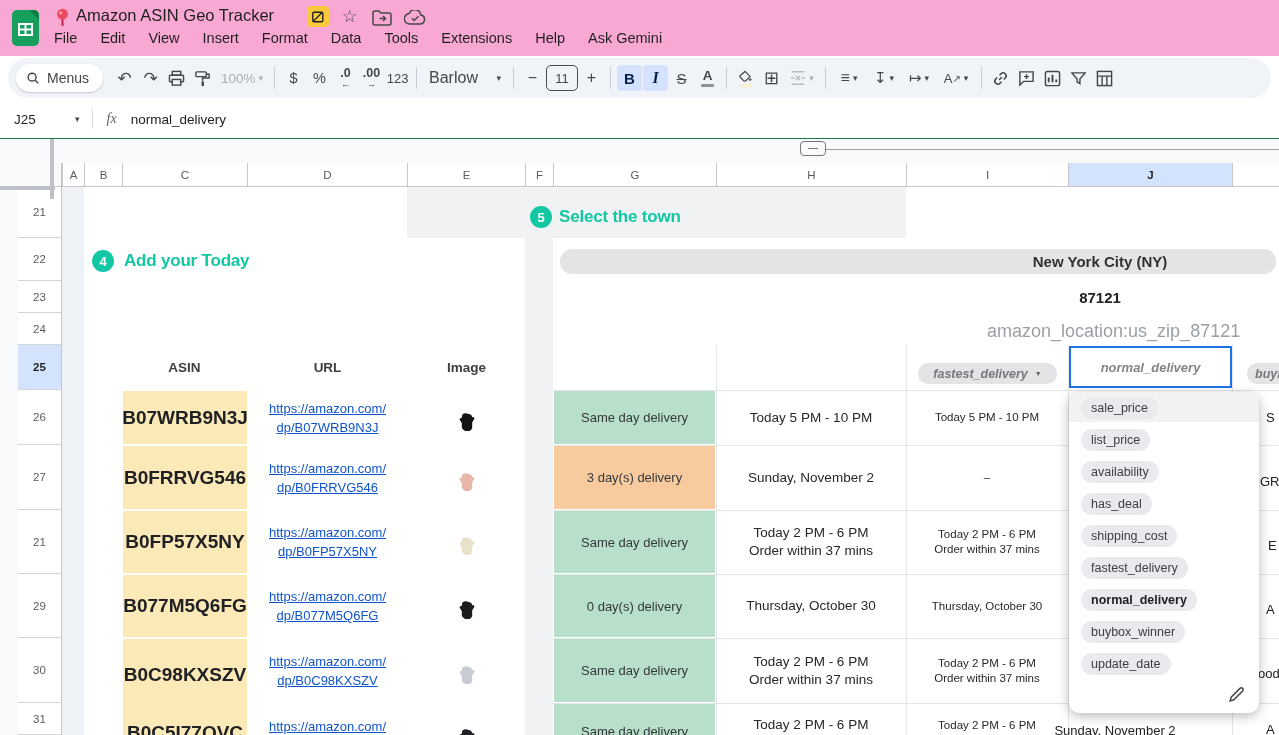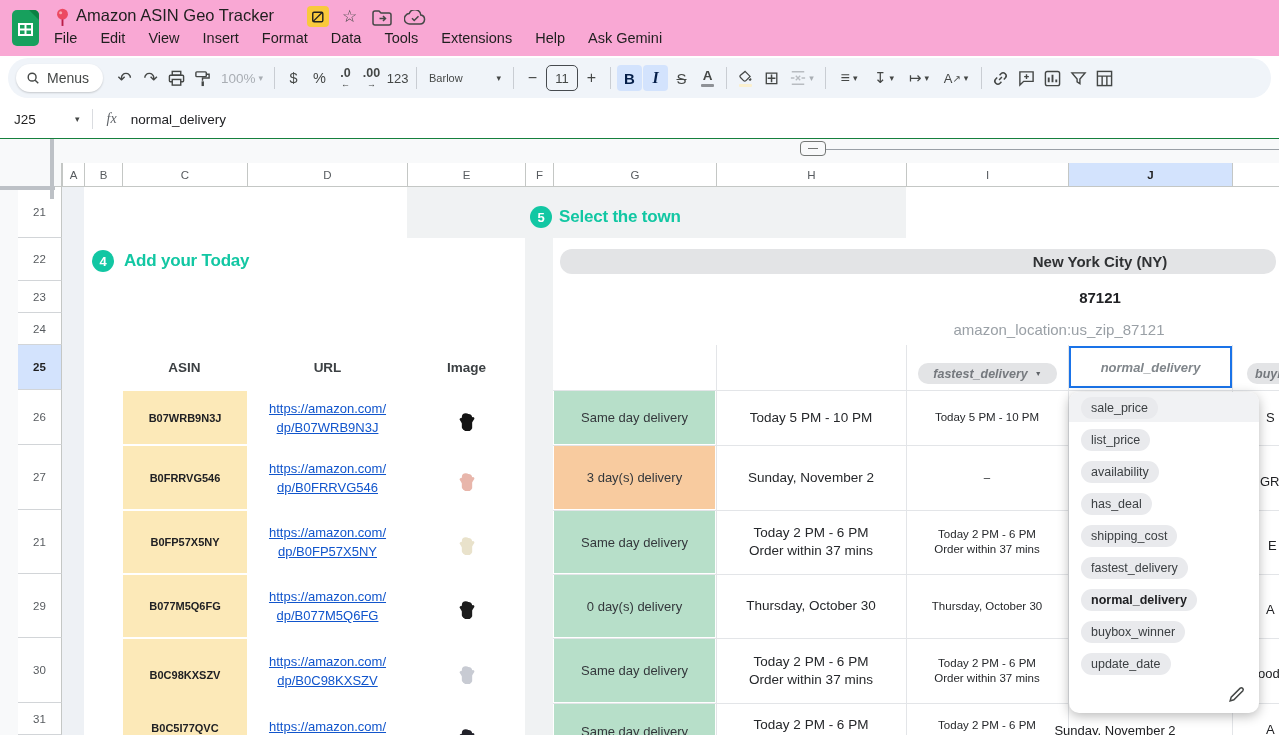--- a/index.html
+++ b/index.html
@@ -38,21 +38,21 @@
           display:flex;align-items:center;justify-content:center;font-size:11.5px;color:#575B5F}
   .rowhdr{position:absolute;left:18px;width:44px;box-sizing:border-box;background:#fff;
           border-right:1px solid #C4C7C5;border-bottom:1px solid #D2D5D8;
           display:flex;align-items:center;justify-content:center;font-size:11.5px;color:#575B5F}
   .selhdr{background:#D3E3FD !important;color:#1f1f1f;font-weight:bold}
   
   .cell{position:absolute;display:flex;align-items:center;justify-content:center;box-sizing:border-box}
   .badge{width:22px;height:22px;border-radius:50%;background:#12C7A3;color:#fff;font-weight:bold;
          font-size:13px;display:flex;align-items:center;justify-content:center}
   .steptitle{color:#12C7A3;font-weight:bold;font-size:17px;letter-spacing:-.2px}
-  .asin{background:#FCE9B8;font-weight:bold;font-size:11px;color:#202124;z-index:3}
+  .asin{background:#FCE9B8;font-weight:bold;font-size:19px;color:#202124;z-index:3}
   .urlcell{flex-direction:column;font-size:13px;line-height:19px;z-index:3}
   .urlcell span{color:#1155CC;text-decoration:underline}
   .speed{font-size:13px;color:#34383C;z-index:3;text-align:center}
   .bg-green{background:#B7DFC9}
   .bg-orange{background:#F8CB9F}
   .hcell{flex-direction:column;font-size:13.5px;line-height:18px;color:#26282B;z-index:3;text-align:center}
   .icell{flex-direction:column;font-size:11.5px;line-height:15px;color:#26282B;z-index:3;text-align:center}
   .hcell span:empty,.icell span:empty{display:none}
   .colhead-label{font-weight:bold;font-size:13.5px;color:#3C4043}
   .gpill{background:#E3E4E6;border-radius:10px;height:21px;display:flex;align-items:center;
@@ -164,21 +164,21 @@
       <span style="font-size:12.5px;font-weight:bold">.0</span>
       <span style="font-size:9px">←</span>
     </div>
     <div class="ti stack">
       <span style="font-size:12.5px;font-weight:bold">.00</span>
       <span style="font-size:9px">→</span>
     </div>
     <div class="ti" style="font-size:13px">123</div>
     <div class="sep"></div>
     <div class="ti" style="min-width:72px;justify-content:space-between;padding:0 6px">
-      <span style="font-size:11px">Barlow</span>
+      <span style="font-size:16px">Barlow</span>
       <span class="dd">▾</span>
     </div>
     <div class="sep"></div>
     <div class="ti" style="font-size:16px">−</div>
     <div class="ti" style="width:30px;height:24px;border:1.5px solid #474B4F;border-radius:5px;font-size:13px">11</div>
     <div class="ti" style="font-size:16px">+</div>
     <div class="sep"></div>
     <div class="ti active-btn" style="font-size:15px">B</div>
     <div class="ti active-btn" style="font-style:italic;font-family:'Liberation Serif',serif;font-size:16px">I</div>
     <div class="ti" style="text-decoration:line-through;font-size:15px">S</div>
@@ -318,21 +318,21 @@
   </div>
 
   <div class="abs flex" style="left:92px;top:250px;gap:10px">
     <span class="badge">4</span>
     <span class="steptitle">Add your Today</span>
   </div>
 
   <div class="abs" style="left:560px;top:249px;width:716px;height:25px;background:#E3E4E6;border-radius:12px;z-index:2"></div>
   <div class="abs" style="left:950px;top:253px;width:300px;text-align:center;font-weight:bold;font-size:15px;color:#2F3133;z-index:3">New York City (NY)</div>
   <div class="abs" style="left:1000px;top:289px;width:200px;text-align:center;font-weight:bold;font-size:15px;color:#202124">87121</div>
-  <div class="abs" style="left:934px;top:321px;width:250px;text-align:center;font-size:15px;color:#9AA0A6">amazon_location:us_zip_87121</div>
+  <div class="abs" style="left:987px;top:321px;width:250px;text-align:center;font-size:18px;color:#9AA0A6">amazon_location:us_zip_87121</div>
 
   <div class="cell colhead-label" style="left:123px;top:345px;width:123px;height:45px">ASIN</div>
   <div class="cell colhead-label" style="left:249px;top:345px;width:157px;height:45px">URL</div>
   <div class="cell colhead-label" style="left:408px;top:345px;width:117px;height:45px">Image</div>
   <div class="gpill" style="position:absolute;left:918px;top:363px;width:139px">
     <span>fastest_delivery</span>
     <span style="font-size:7px;color:#5F6368;margin-left:7px;font-style:normal">▼</span>
   </div>
   <div class="selcell">normal_delivery</div>
   <div class="gpill" style="position:absolute;left:1247px;top:363px;width:40px;border-radius:10px 0 0 10px;justify-content:flex-start;padding-left:8px;overflow:hidden">buyb</div>

